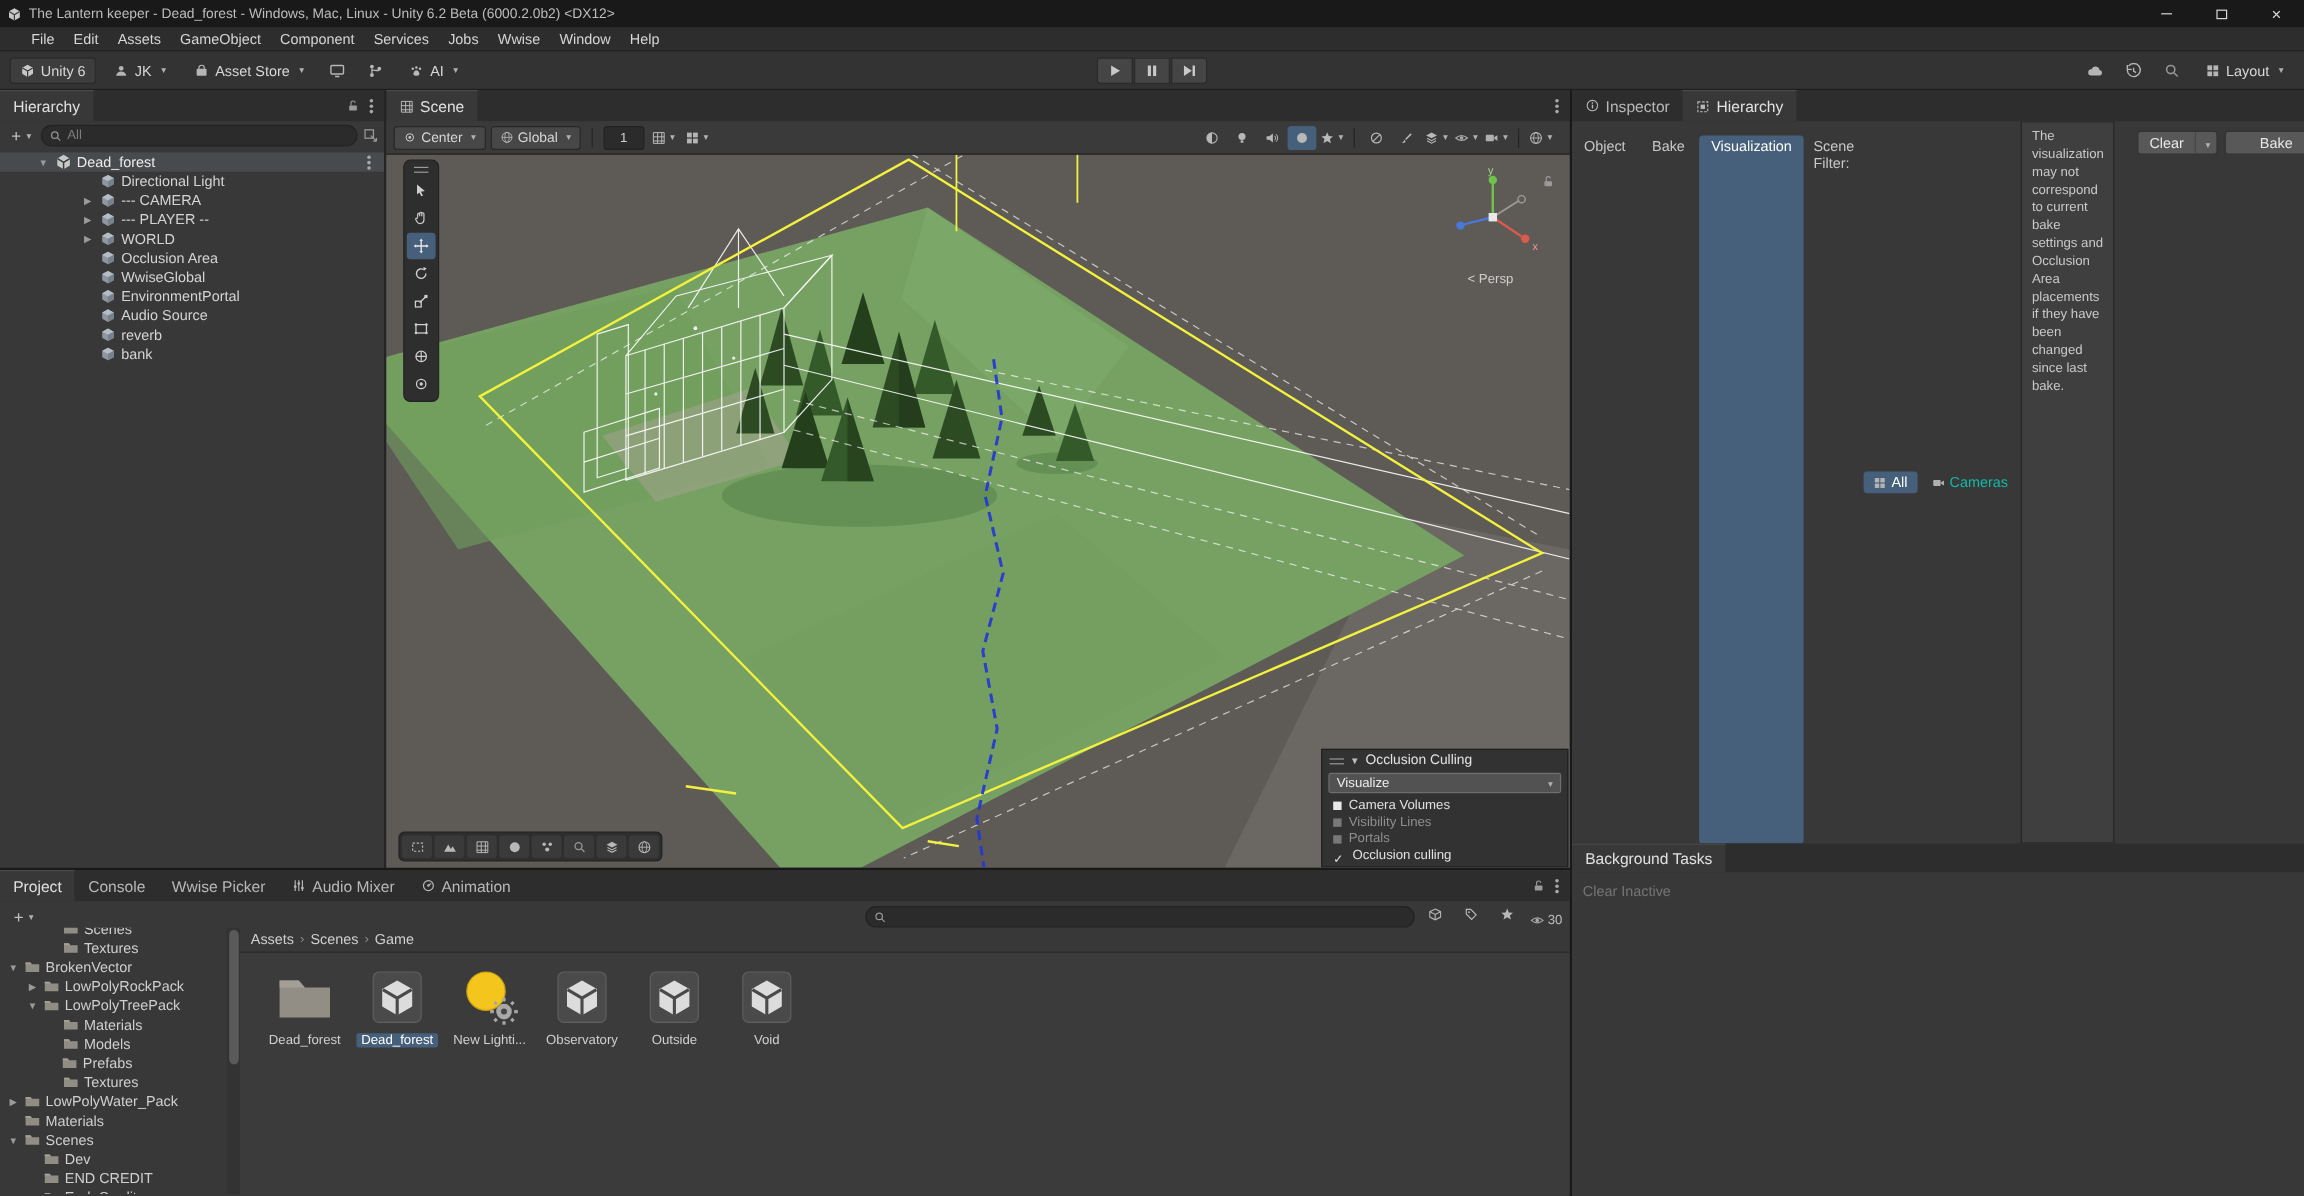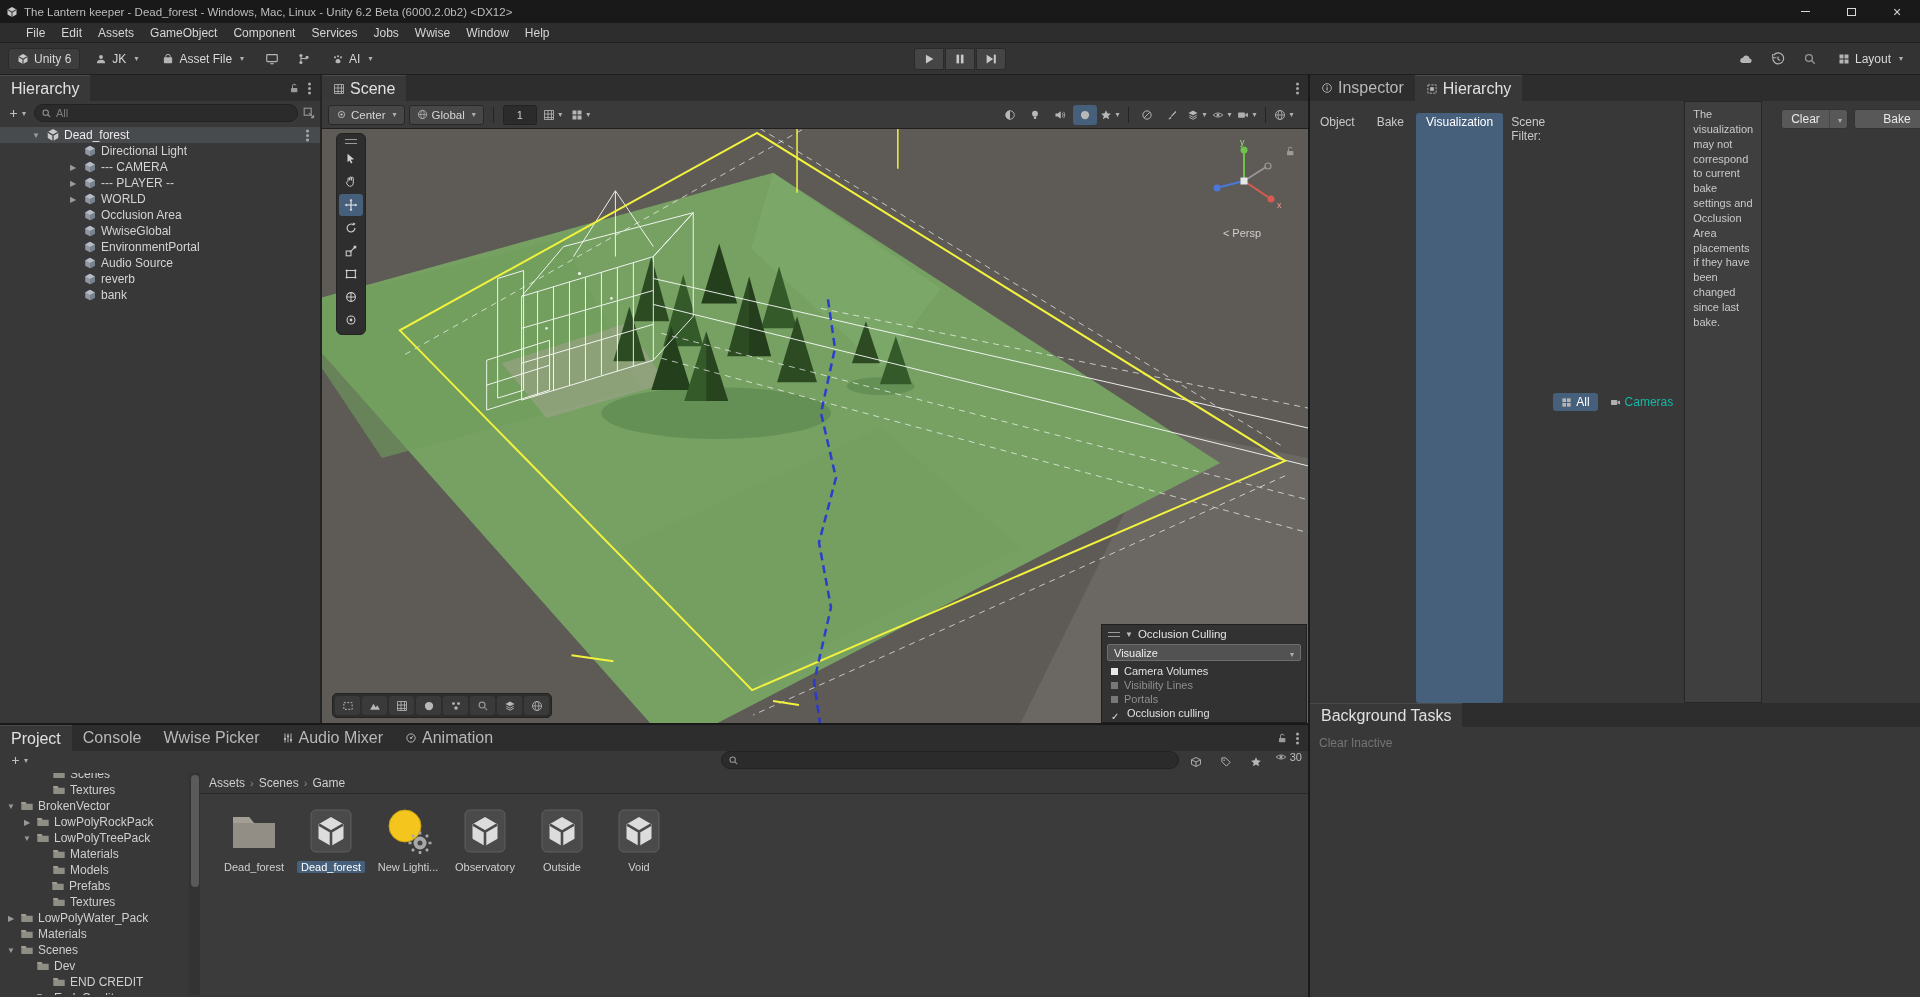--- a/index.html
+++ b/index.html
@@ -40,21 +40,21 @@
   .playbtn:first-child{border-radius:3px 0 0 3px}.playbtn:last-child{border-radius:0 3px 3px 0}
   .tright{margin-left:auto;display:flex;align-items:center;gap:6px}
 
   
   .main{display:flex;height:922px}
   .left-col{width:1310px;flex:none;display:flex;flex-direction:column;border-right:2px solid #191919}
   .top-row{height:650px;display:flex;border-bottom:2px solid #191919}
   .right-panel{flex:1;display:flex;flex-direction:column;background:var(--panelbg)}
 
   .tabbar{height:26px;background:var(--tabbar);display:flex;align-items:stretch;flex:none}
-  .tab{display:flex;align-items:center;gap:5px;padding:0 11px;color:#b8b8b8;cursor:pointer;font-size:16px}
+  .tab{display:flex;align-items:center;gap:5px;padding:0 11px;color:#b8b8b8;cursor:pointer;font-size:13px}
   .tab.active{background:var(--panelbg);color:#e0e0e0;border-top:1px solid #4a4a4a}
   .tabbar .tools{margin-left:auto;display:flex;align-items:center;gap:2px;padding-right:4px}
 
   
   .hierarchy{width:322px;flex:none;display:flex;flex-direction:column;background:var(--panelbg);border-right:2px solid #242424}
   .htool{height:24px;display:flex;align-items:center;gap:4px;padding:0 4px;flex:none}
   .plusbtn{display:flex;align-items:center;height:18px;padding:0 4px;border-radius:3px;cursor:pointer}
   .searchbox{flex:1;height:18px;background:var(--field);border:1px solid #222;border-radius:9px;display:flex;align-items:center;padding:0 6px;gap:4px}
   .searchbox input{flex:1;background:transparent;border:none;outline:none;color:#cfcfcf;font-size:11px;font-family:inherit;min-width:0}
   .searchbox input::placeholder{color:#7d7d7d}
@@ -126,21 +126,21 @@
   .lastbake{margin:12px 0 0 8px;color:#b2b2b2}
   .datarow{display:flex;margin:6px 0 8px 8px}
   .datarow .dl{width:330px;color:#c8c8c8}
   .datarow .dv{color:#c8c8c8}
   .bgtasks{flex:1;display:flex;flex-direction:column}
   .bgbody{flex:1;background:var(--panelbg)}
   .clearinactive{margin:9px 0 0 9px;color:#757575}
 
   
   .project{height:270px;display:flex;flex-direction:column;background:var(--panelbg)}
-  .ptool{height:22px;display:flex;align-items:flex-start;padding:0 6px;gap:4px;flex:none}
+  .ptool{height:22px;display:flex;align-items:flex-end;padding:0 6px;gap:4px;flex:none}
   .ptool .searchbox{flex:none;width:458px;margin-left:auto}
   .pcount{display:flex;align-items:center;gap:3px;color:#bdbdbd;font-size:11px;margin-left:2px;cursor:pointer}
   .proj-body{flex:1;display:flex;overflow:hidden}
   .proj-tree{width:200px;flex:none;position:relative;overflow:hidden;padding-top:0}
   .ptrow{height:16px;display:flex;align-items:center;gap:4px;cursor:pointer;white-space:nowrap}
   .ptrow .tri{width:10px;font-size:8px;color:#9a9a9a;text-align:center;flex:none}
   .ptrow .plabel{color:#cfcfcf;font-size:12px}
   .vscroll{position:absolute;right:0;top:0;width:11px;height:100%;background:#333}
   .vthumb{position:absolute;left:1.5px;top:2px;width:8px;height:112px;background:#5a5a5a;border-radius:4px;cursor:grab}
   .proj-right{flex:1;display:flex;flex-direction:column;min-width:0}
@@ -402,21 +402,21 @@
     <div class="chip flat carat">
       <svg class="ic12">
           <use href="#sym-person"></use>
         </svg>
       <span>JK</span>
     </div>
     <div class="chip flat carat">
       <svg class="ic12">
           <use href="#sym-bag"></use>
         </svg>
-      <span>Asset File</span>
+      <span>Asset Store</span>
     </div>
     <div class="iconbtn">
         <svg class="ic">
           <use href="#sym-monitor"></use>
         </svg>
       </div>
     <div class="iconbtn">
         <svg class="ic">
           <use href="#sym-branch"></use>
         </svg>
@@ -1039,21 +1039,21 @@
                 </svg>
                 <span class="plabel">Scenes</span>
               </div>
               <div class="ptrow" style="padding-left: 22px;">
                 <span class="tri"></span>
                 <svg class="ic">
                   <use href="#sym-folder"></use>
                 </svg>
                 <span class="plabel">Dev</span>
               </div>
-              <div class="ptrow" style="padding-left: 38px;">
+              <div class="ptrow" style="padding-left: 22px;">
                 <span class="tri"></span>
                 <svg class="ic">
                   <use href="#sym-folder"></use>
                 </svg>
                 <span class="plabel">END CREDIT</span>
               </div>
               <div class="ptrow" style="padding-left: 22px;">
                 <span class="tri"></span>
                 <svg class="ic">
                   <use href="#sym-folder"></use>

